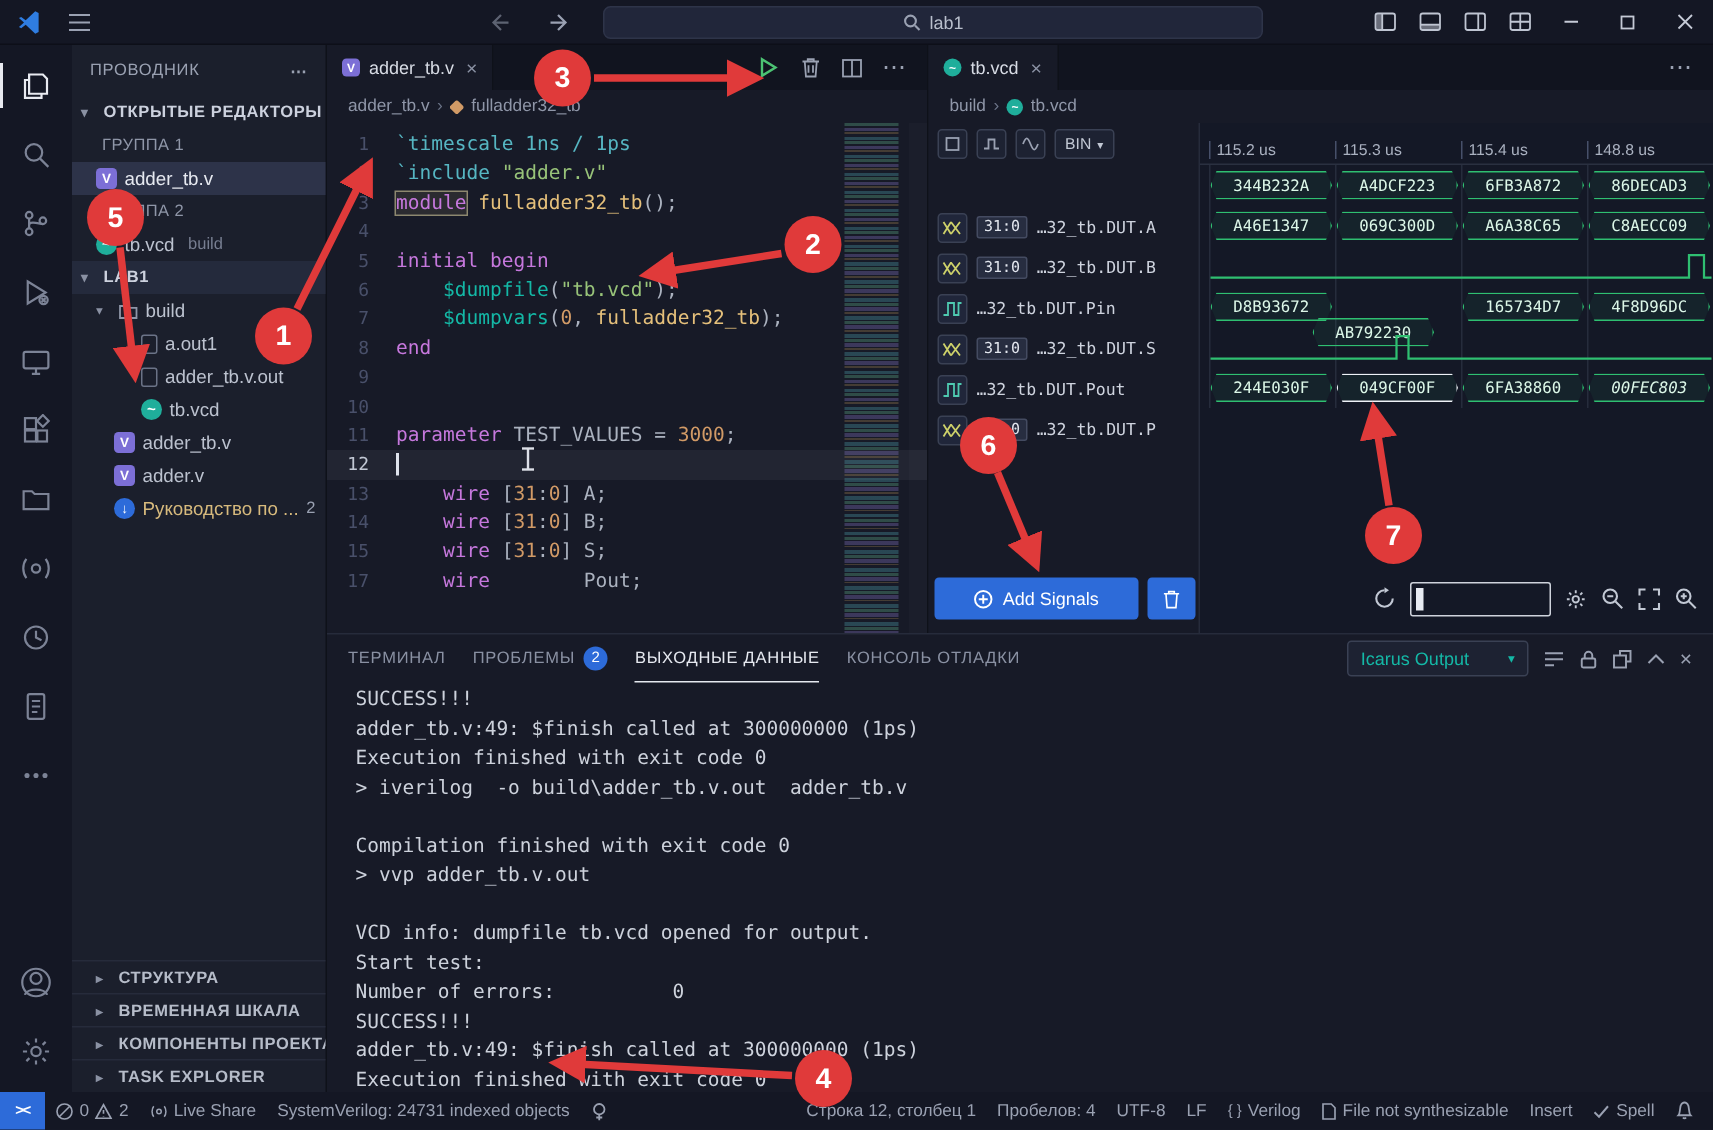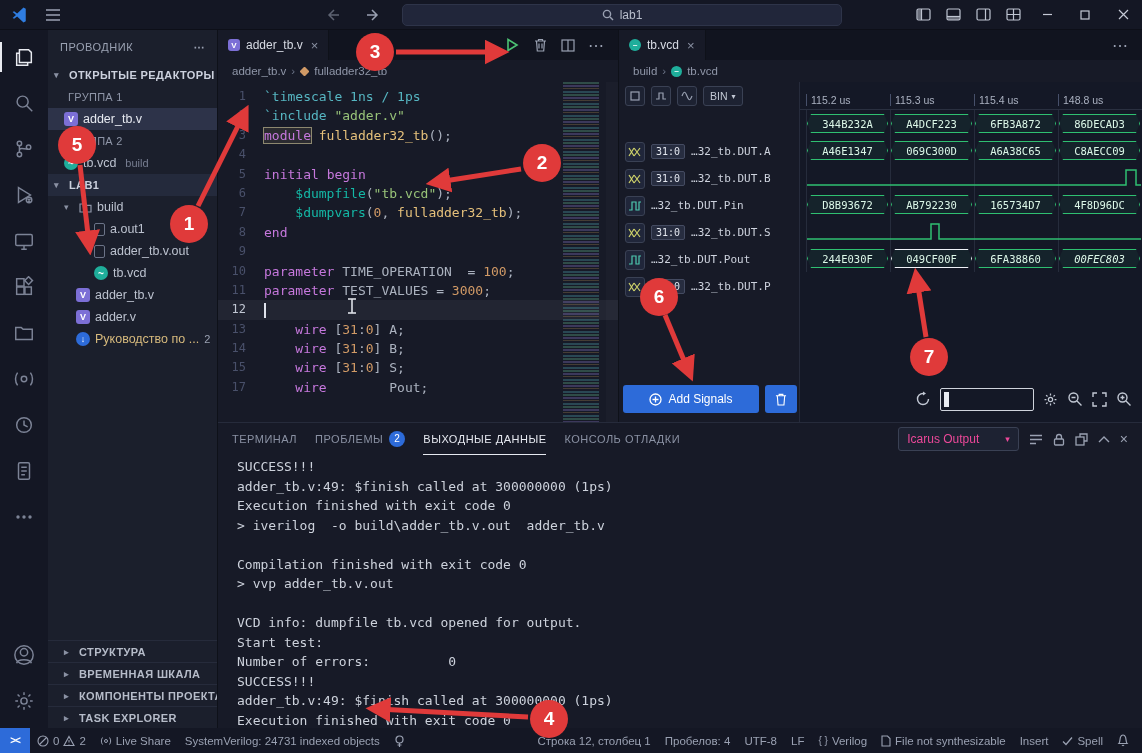--- a/index.html
+++ b/index.html
@@ -112,21 +112,21 @@
   .wv-search{width:94px;height:23px;border:1px solid #cfd3dc;border-radius:2px;background:transparent;display:flex;align-items:center;padding-left:3px;}
   .wv-search .blk{width:5px;height:15px;background:#e8ebf2;}
 
   
   .panel{flex:1;border-top:1px solid #262b3b;display:flex;flex-direction:column;background:#171a27;min-height:0;}
   .ptabs{height:32px;display:flex;align-items:center;gap:18px;padding:0 14px;flex:none;}
   .ptab{font-size:11px;letter-spacing:.5px;color:#8a91a3;height:100%;display:flex;align-items:center;gap:6px;border-bottom:1px solid transparent;}
   .ptab.active{color:#e6e9f0;border-bottom-color:#e6e9f0;}
   .pbadge{min-width:16px;height:16px;border-radius:8px;background:#2d6bd9;color:#fff;font-size:10px;display:flex;align-items:center;justify-content:center;padding:0 4px;}
   .ptools{margin-left:auto;display:flex;align-items:center;gap:10px;color:#9aa1b2;}
-  .pselect{height:24px;border:1px solid #3a4154;border-radius:3px;background:#1d2232;display:flex;align-items:center;gap:26px;padding:0 8px;font-size:12px;color:#ec4899;}
+  .pselect{height:24px;border:1px solid #3a4154;border-radius:3px;background:#1d2232;display:flex;align-items:center;gap:26px;padding:0 8px;font-size:12px;color:#14b8a6;}
   .output{flex:1;padding:2px 0 0 19px;overflow:hidden;}
   .tline{font-family:"DejaVu Sans Mono","Liberation Mono",monospace;font-size:13px;line-height:19.5px;color:#cdd2dc;white-space:pre;}
 
   
   .statusbar{position:absolute;left:0;right:0;bottom:0;height:25px;background:#141724;display:flex;align-items:center;font-size:11.5px;color:#9aa1b2;z-index:5;}
   .sb-remote{width:30px;height:25px;background:#2d6bd9;color:#fff;display:flex;align-items:center;justify-content:center;font-size:10px;font-weight:700;letter-spacing:-1px;}
   .sb-item{display:flex;align-items:center;gap:4px;padding:0 7px;height:100%;}
   .sb-right{margin-left:auto;display:flex;align-items:center;padding-right:6px;}
 
   
@@ -429,21 +429,21 @@
           <div id="code-lines">
               <div class="code-line"><span class="ln">1</span><span class="lt"><span class="tk-mac">`timescale 1ns / 1ps</span></span></div>
               <div class="code-line"><span class="ln">2</span><span class="lt"><span class="tk-mac">`include </span><span class="tk-str">"adder.v"</span></span></div>
               <div class="code-line"><span class="ln">3</span><span class="lt"><span class="tk-kwb">module</span><span class="tk-pl"> </span><span class="tk-yel">fulladder32_tb</span><span class="tk-pl">();</span></span></div>
               <div class="code-line"><span class="ln">4</span><span class="lt"></span></div>
               <div class="code-line"><span class="ln">5</span><span class="lt"><span class="tk-kw">initial</span><span class="tk-pl"> </span><span class="tk-kw">begin</span></span></div>
               <div class="code-line"><span class="ln">6</span><span class="lt"><span class="tk-pl">    </span><span class="tk-fn">$dumpfile</span><span class="tk-pl">(</span><span class="tk-str">"tb.vcd"</span><span class="tk-pl">);</span></span></div>
               <div class="code-line"><span class="ln">7</span><span class="lt"><span class="tk-pl">    </span><span class="tk-fn">$dumpvars</span><span class="tk-pl">(</span><span class="tk-num">0</span><span class="tk-pl">, </span><span class="tk-yel">fulladder32_tb</span><span class="tk-pl">);</span></span></div>
               <div class="code-line"><span class="ln">8</span><span class="lt"><span class="tk-kw">end</span></span></div>
               <div class="code-line"><span class="ln">9</span><span class="lt"></span></div>
-              <div class="code-line"><span class="ln">10</span><span class="lt"><span class="tk-kw">parameter</span><span class="tk-pl"> TIME_OPERATION  = </span><span class="tk-num">100</span><span class="tk-pl">;</span></span></div>
+              <div class="code-line"><span class="ln">10</span></div>
               <div class="code-line"><span class="ln">11</span><span class="lt"><span class="tk-kw">parameter</span><span class="tk-pl"> TEST_VALUES = </span><span class="tk-num">3000</span><span class="tk-pl">;</span></span></div>
               <div class="code-line cur"><span class="ln">12</span><span class="lt"><span class="caret"></span></span></div>
               <div class="code-line"><span class="ln">13</span><span class="lt"><span class="tk-pl">    </span><span class="tk-kw">wire</span><span class="tk-pl"> [</span><span class="tk-num">31</span><span class="tk-pl">:</span><span class="tk-num">0</span><span class="tk-pl">] A;</span></span></div>
               <div class="code-line"><span class="ln">14</span><span class="lt"><span class="tk-pl">    </span><span class="tk-kw">wire</span><span class="tk-pl"> [</span><span class="tk-num">31</span><span class="tk-pl">:</span><span class="tk-num">0</span><span class="tk-pl">] B;</span></span></div>
               <div class="code-line"><span class="ln">15</span><span class="lt"><span class="tk-pl">    </span><span class="tk-kw">wire</span><span class="tk-pl"> [</span><span class="tk-num">31</span><span class="tk-pl">:</span><span class="tk-num">0</span><span class="tk-pl">] S;</span></span></div>
               <div class="code-line"><span class="ln">17</span><span class="lt"><span class="tk-pl">    </span><span class="tk-kw">wire</span><span class="tk-pl">        Pout;</span></span></div>
             </div>
           <div class="minimap"></div>
           <div class="mm-rail"></div>
         </div>
@@ -569,21 +569,21 @@
                   <div class="wbox" style="left: 175px; width: 81px;">A6A38C65</div>
                   <div class="wbox" style="left: 259px; width: 81px;">C8AECC09</div>
                 </div>
                 <div class="wrow">
                   <svg width="342" height="27" viewBox="0 0 342 27" fill="none" stroke="#2fbf71" stroke-width="1.5">
                     <path d="M7 21 H326 V6 H336 V21 H341"></path>
                   </svg>
                 </div>
                 <div class="wrow">
                   <div class="wbox" style="left: 7px; width: 81px;">D8B93672</div>
-                  <div class="wbox" style="left: 91px; width: 81px;">AB792230</div>
+                  <div class="wbox" style="left: 75px; width: 81px; margin-top: 17px;">AB792230</div>
                   <div class="wbox" style="left: 175px; width: 81px;">165734D7</div>
                   <div class="wbox" style="left: 259px; width: 81px;">4F8D96DC</div>
                 </div>
                 <div class="wrow">
                   <svg width="342" height="27" viewBox="0 0 342 27" fill="none" stroke="#2fbf71" stroke-width="1.5">
                     <path d="M7 21 H131 V6 H139 V21 H341"></path>
                   </svg>
                 </div>
                 <div class="wrow">
                   <div class="wbox" style="left: 7px; width: 81px;">244E030F</div>

